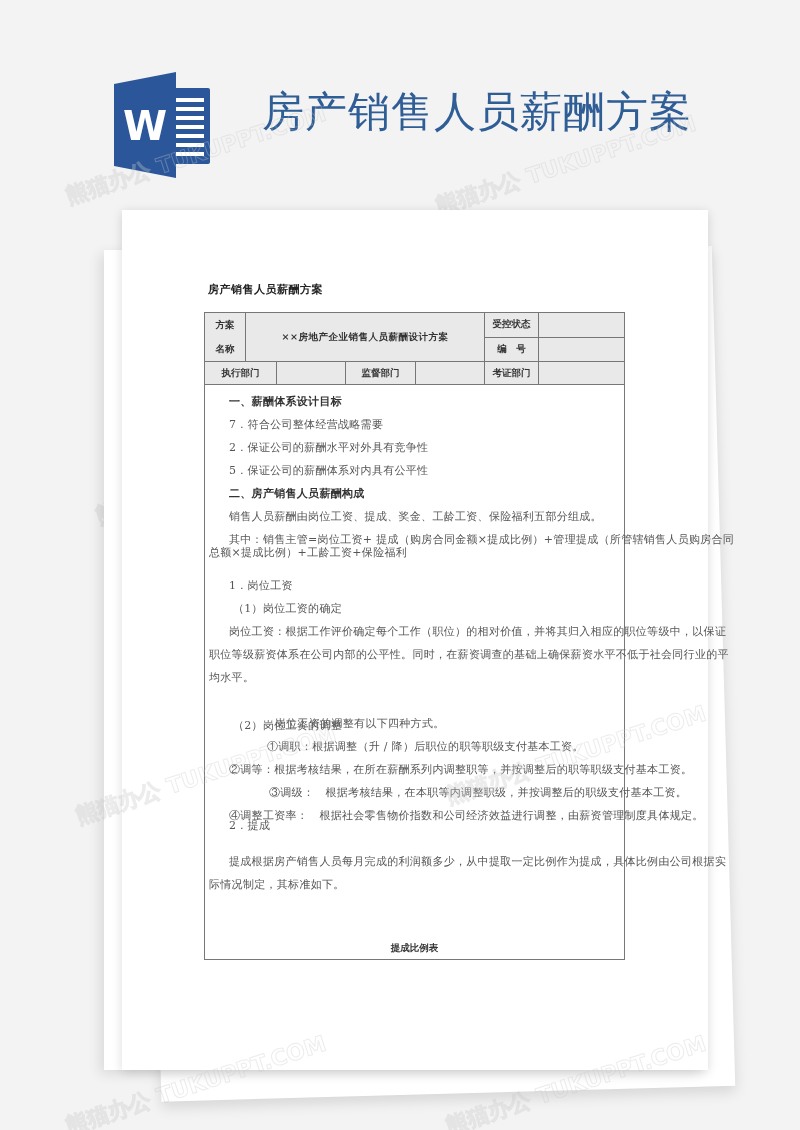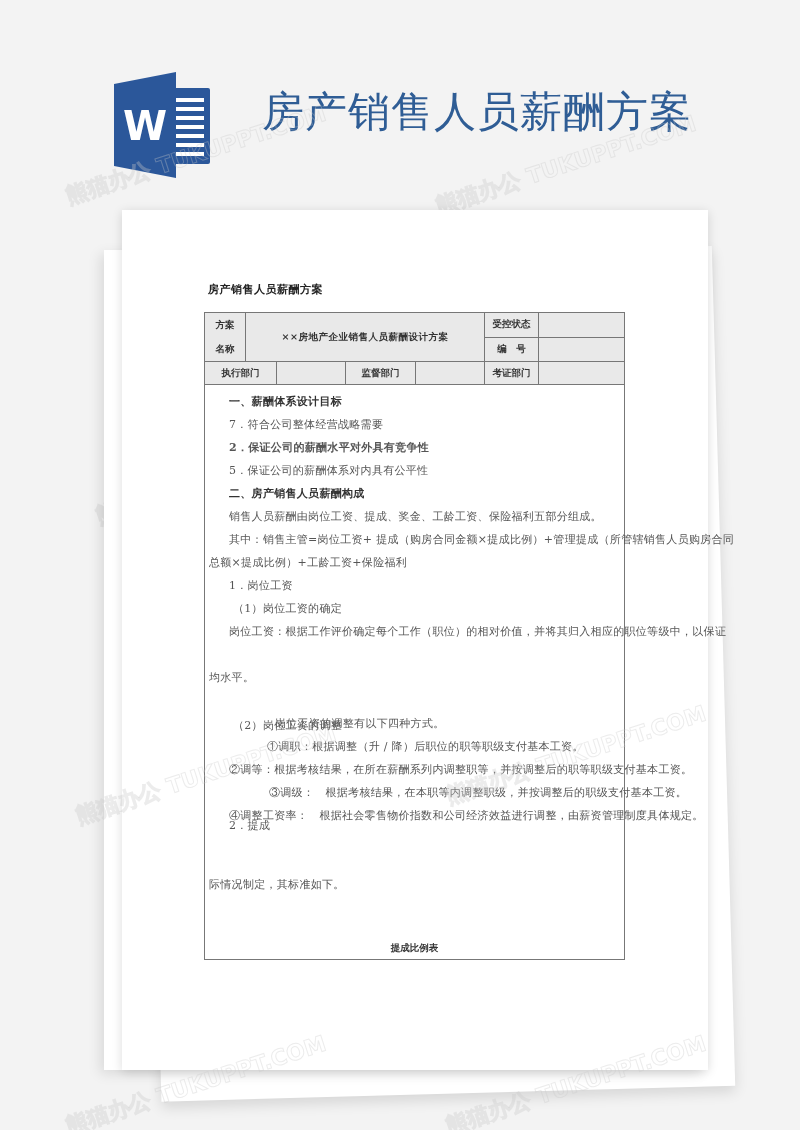--- a/index.html
+++ b/index.html
@@ -123,37 +123,39 @@
       <td class="empty"></td>
       <td>考证部门</td>
       <td class="empty"></td>
     </tr>
   </tbody>
     </table>
 
   <div class="body-box">
     <div class="line bold" style="left:24px;top:10px;">一、薪酬体系设计目标</div>
     <div class="line" style="left:24px;top:33px;">7．符合公司整体经营战略需要</div>
-    <div class="line" style="left:24px;top:56px;font-weight:bold;">2．保证公司的薪酬水平对外具有竞争性</div>
+    <div class="line" style="left:24px;top:56px;">2．保证公司的薪酬水平对外具有竞争性</div>
     <div class="line" style="left:24px;top:79px;">5．保证公司的薪酬体系对内具有公平性</div>
     <div class="line bold" style="left:24px;top:102px;">二、房产销售人员薪酬构成</div>
     <div class="line" style="left:24px;top:125px;">销售人员薪酬由岗位工资、提成、奖金、工龄工资、保险福利五部分组成。</div>
     <div class="line" style="left:24px;top:148px;">其中：销售主管=岗位工资+ 提成（购房合同金额×提成比例）+管理提成（所管辖销售人员购房合同</div>
-    <div class="line" style="left:4px;top:171px;">总额×提成比例）+工龄工资+保险福利</div>
+    <div class="line" style="left:4px;top:161px;">总额×提成比例）+工龄工资+保险福利</div>
     <div class="line" style="left:24px;top:194px;">1．岗位工资</div>
     <div class="line" style="left:28px;top:217px;">（1）岗位工资的确定</div>
     <div class="line" style="left:24px;top:240px;">岗位工资：根据工作评价确定每个工作（职位）的相对价值，并将其归入相应的职位等级中，以保证</div>
+    <div class="line" style="left:4px;top:263px;">职位等级薪资体系在公司内部的公平性。同时，在薪资调查的基础上确保薪资水平不低于社会同行业的平</div>
     <div class="line" style="left:4px;top:286px;">均水平。</div>
     <div class="line" style="left:28px;top:309px;margin-top:25px;">（2）岗位工资的调整</div>
     <div class="line" style="left:24px;top:332px;margin-left:46px;">岗位工资的调整有以下四种方式。</div>
     <div class="line" style="left:24px;top:355px;margin-left:38px;">①调职：根据调整（升 / 降）后职位的职等职级支付基本工资。</div>
     <div class="line" style="left:24px;top:378px;">②调等：根据考核结果，在所在薪酬系列内调整职等，并按调整后的职等职级支付基本工资。</div>
     <div class="line" style="left:24px;top:401px;margin-left:40px;">③调级：　根据考核结果，在本职等内调整职级，并按调整后的职级支付基本工资。</div>
     <div class="line" style="left:24px;top:424px;">④调整工资率：　根据社会零售物价指数和公司经济效益进行调整，由薪资管理制度具体规定。</div>
     <div class="line" style="left:24px;top:434px;text-align:center;">2．提成</div>
+    <div class="line" style="left:24px;top:470px;">提成根据房产销售人员每月完成的利润额多少，从中提取一定比例作为提成，具体比例由公司根据实</div>
     <div class="line" style="left:4px;top:493px;">际情况制定，其标准如下。</div>
     <div class="caption">提成比例表</div>
   </div>
 </div>
 
 <div class="wm" style="left:70px;top:760px;">熊猫办公 TUKUPPT.COM</div>
 <div class="wm" style="left:440px;top:740px;">熊猫办公 TUKUPPT.COM</div>
 <div class="wm" style="left:60px;top:1070px;">熊猫办公 TUKUPPT.COM</div>
 <div class="wm" style="left:440px;top:1070px;">熊猫办公 TUKUPPT.COM</div>
 

